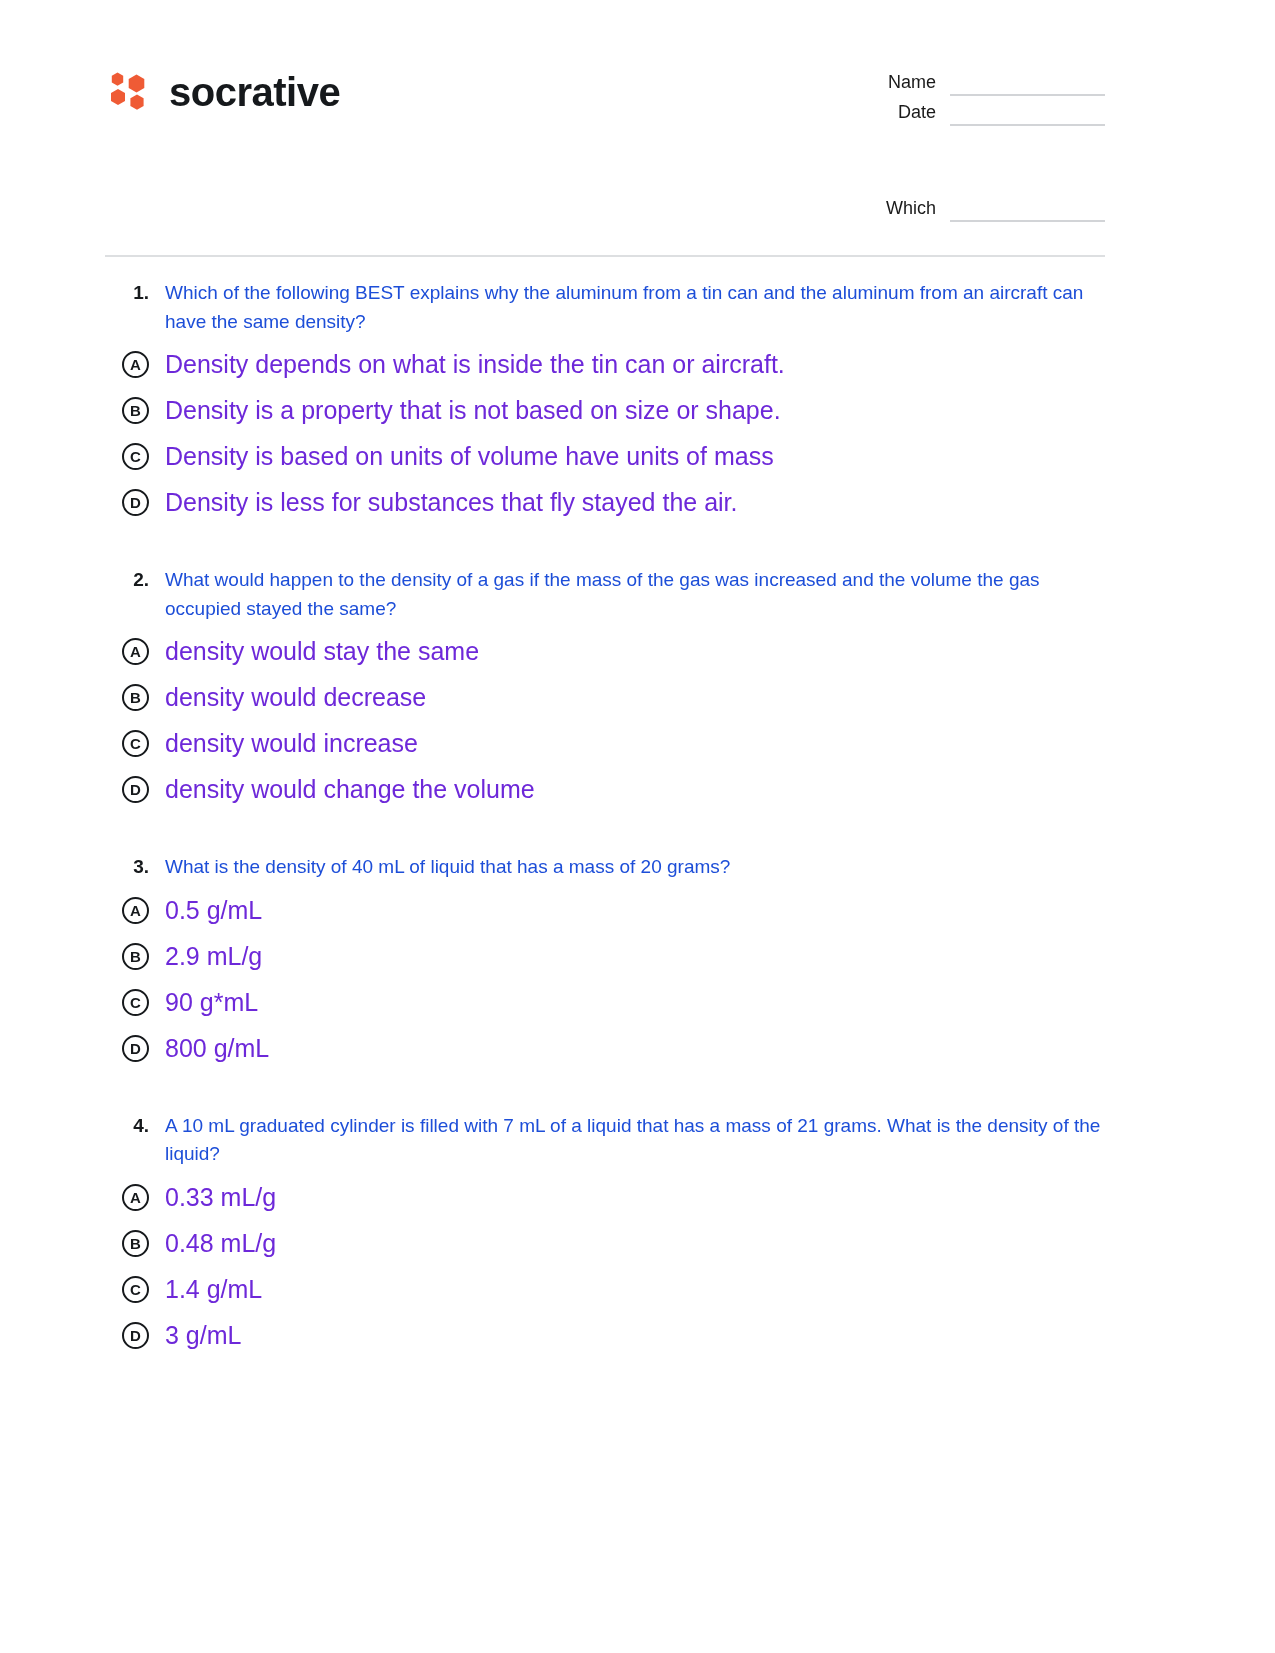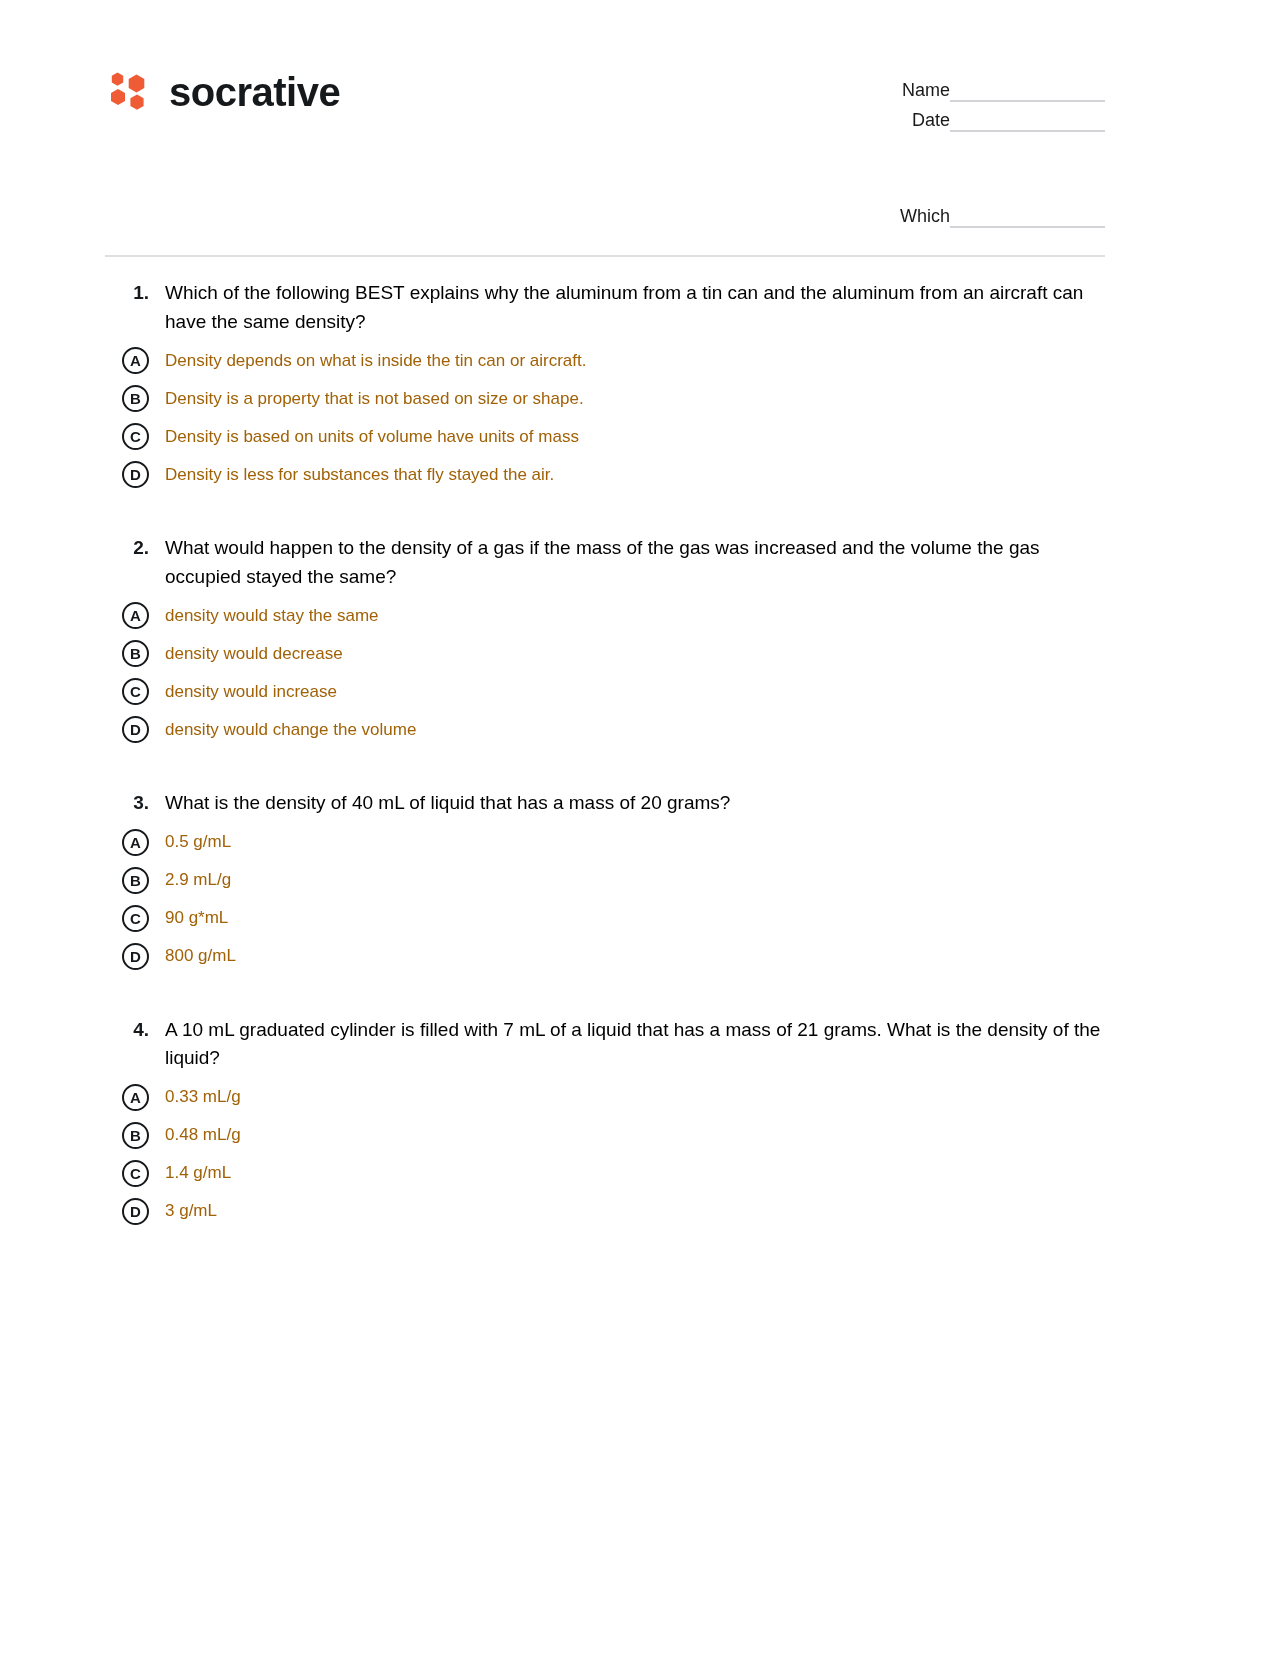--- a/index.html
+++ b/index.html
@@ -61,22 +61,23 @@
   }
 
   .meta-block {
     flex: 0 0 auto;
     width: 245px;
     padding-top: 12px;
   }
 
   .meta-row {
     display: flex;
-    align-items: flex-end;
+    align-items: flex-start;
     justify-content: flex-end;
+    gap: 14px;
     height: 30px;
   }
 
   .meta-row.spaced {
     margin-top: 66px;
   }
 
   .meta-label {
     font-size: 18px;
     color: #1a1a1a;
@@ -137,21 +138,21 @@
     font-size: 19px;
     font-weight: 700;
     line-height: 1.5;
     color: #16191c;
   }
 
   .q-text {
     flex: 1 1 auto;
     font-size: 19px;
     line-height: 1.5;
-    color: #000000;
+    color: #1d4ed8;
   }
 
   .options {
     margin: 0;
     padding: 0;
     list-style: none;
   }
 
   .option {
     display: flex;
@@ -178,23 +179,23 @@
     justify-content: center;
     font-size: 15px;
     font-weight: 700;
     color: #16191c;
     box-sizing: border-box;
     line-height: 1;
   }
 
   .opt-text {
     flex: 1 1 auto;
-    font-size: 17px;
+    font-size: 25px;
     line-height: 1.4;
-    color: #a16207;
+    color: #6d28d9;
   }
 </style>
 </head>
 <body>
 
 <div class="page">
 
   <div class="header">
 
     <div class="brand-block">

